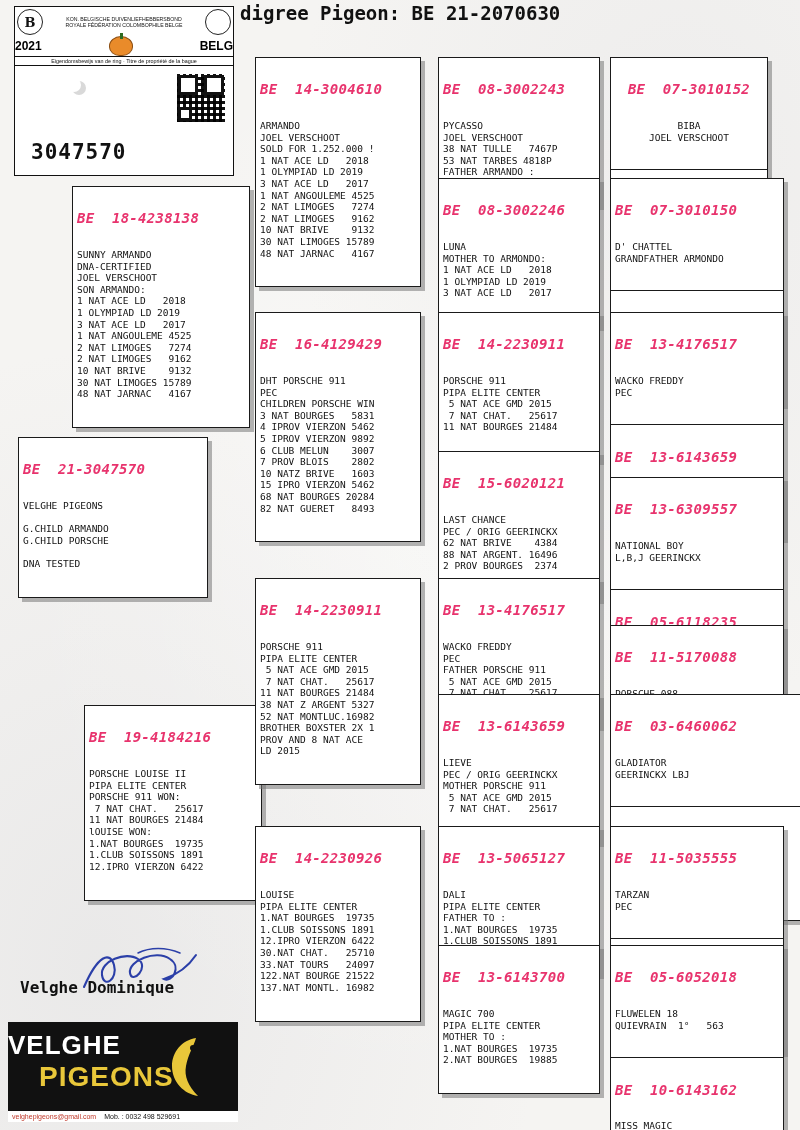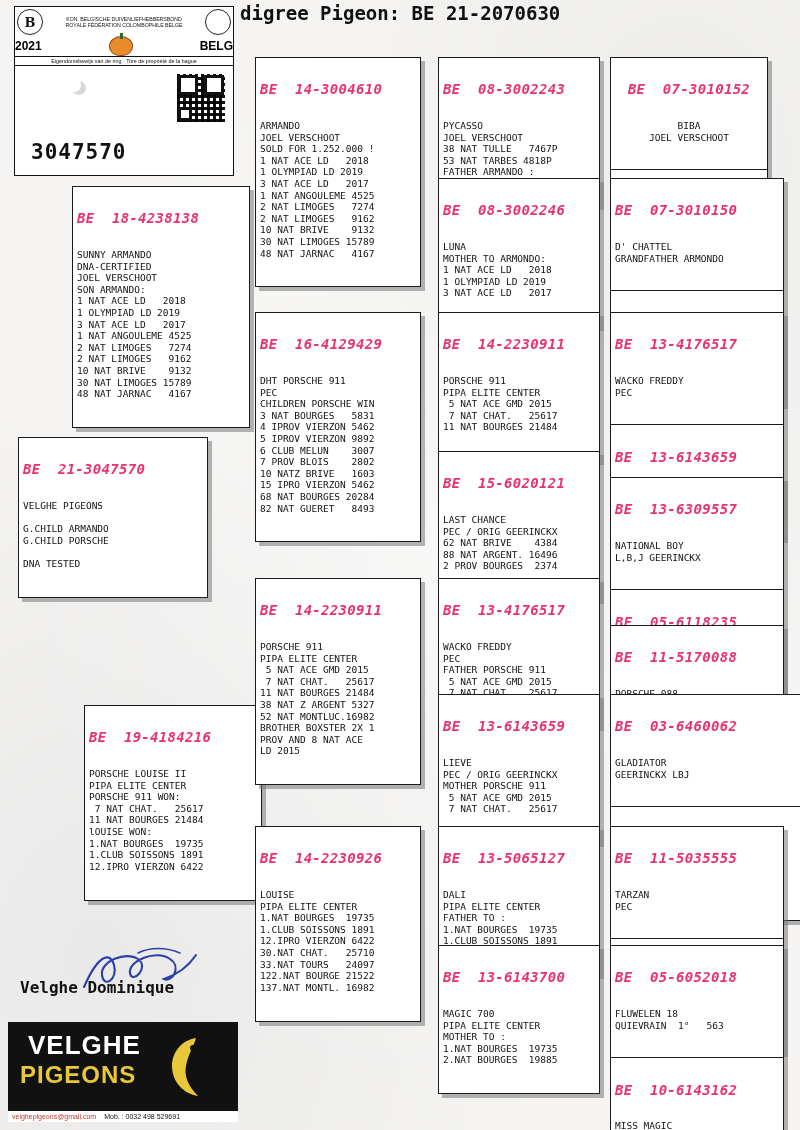--- a/index.html
+++ b/index.html
@@ -202,30 +202,31 @@
     left: 8px; top: 1022px;
     width: 230px; height: 100px;
     background: #111;
     color: #fff;
   }
   .logo-top {
     font-family: "Liberation Sans", sans-serif;
     font-weight: bold;
     font-size: 26px;
     letter-spacing: 1px;
-    padding: 8px 0 0 20px;
+    padding: 8px 0 0 0;
     color: #fff;
   }
   .logo-bottom {
     font-family: "Liberation Sans", sans-serif;
     font-weight: bold;
-    font-size: 24px;
+    font-size: 28px;
     letter-spacing: 1px;
     padding: 0 0 0 12px;
     color: #e9c73a;
+    margin-left: 19px;
   }
   .logo-bird {
     position: absolute;
     right: 26px; top: 14px;
     width: 46px; height: 62px;
   }
   .logo-contact {
     position: absolute;
     left: 0; bottom: 0;
     width: 100%;

